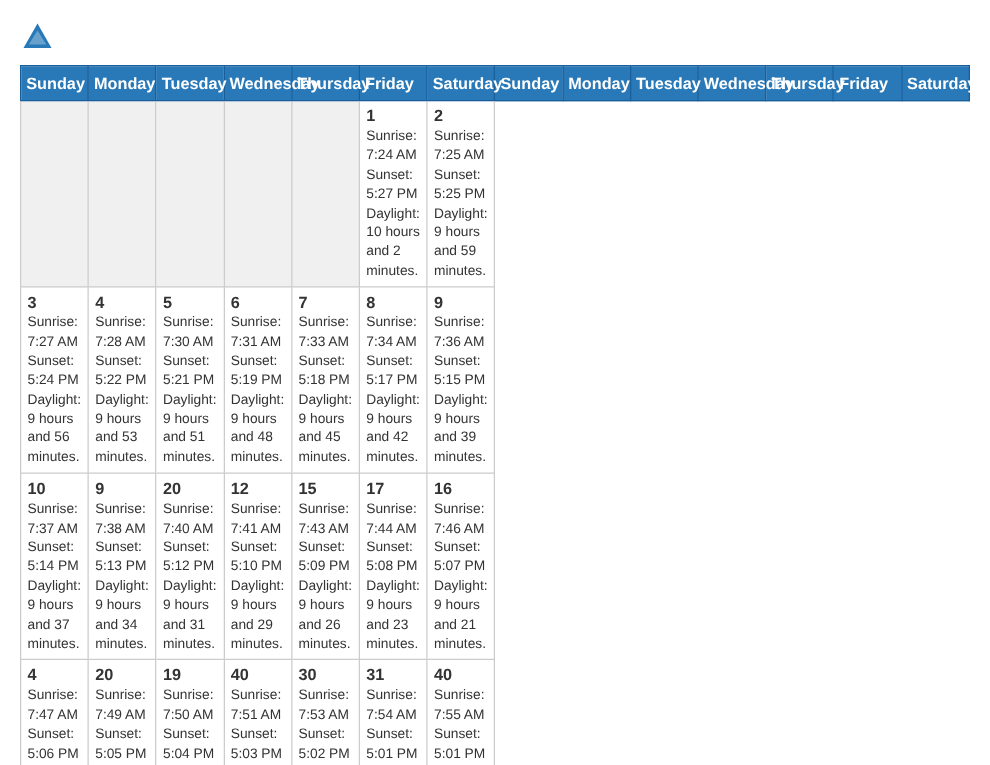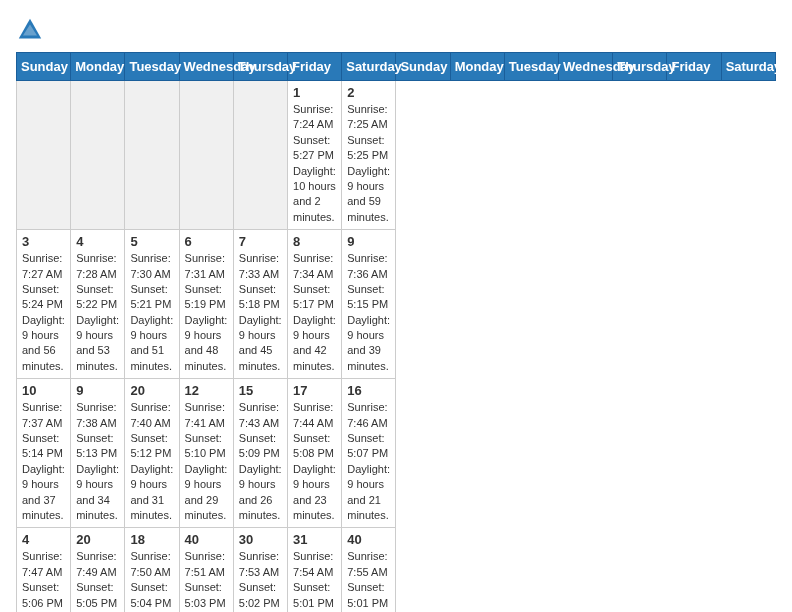--- a/index.html
+++ b/index.html
@@ -210,21 +210,21 @@
       <tr>
         <td class="filled">
           <span class="day-num">4</span>
           <div class="day-info">Sunrise: 7:47 AM<br>Sunset: 5:06 PM<br>Daylight: 9 hours<br>and 18 minutes.</div>
         </td>
         <td class="filled">
           <span class="day-num">20</span>
           <div class="day-info">Sunrise: 7:49 AM<br>Sunset: 5:05 PM<br>Daylight: 9 hours<br>and 16 minutes.</div>
         </td>
         <td class="filled">
-          <span class="day-num">18</span>
+          <span class="day-num">19</span>
           <div class="day-info">Sunrise: 7:50 AM<br>Sunset: 5:04 PM<br>Daylight: 9 hours<br>and 14 minutes.</div>
         </td>
         <td class="filled">
           <span class="day-num">40</span>
           <div class="day-info">Sunrise: 7:51 AM<br>Sunset: 5:03 PM<br>Daylight: 9 hours<br>and 11 minutes.</div>
         </td>
         <td class="filled">
           <span class="day-num">30</span>
           <div class="day-info">Sunrise: 7:53 AM<br>Sunset: 5:02 PM<br>Daylight: 9 hours<br>and 9 minutes.</div>
         </td>

